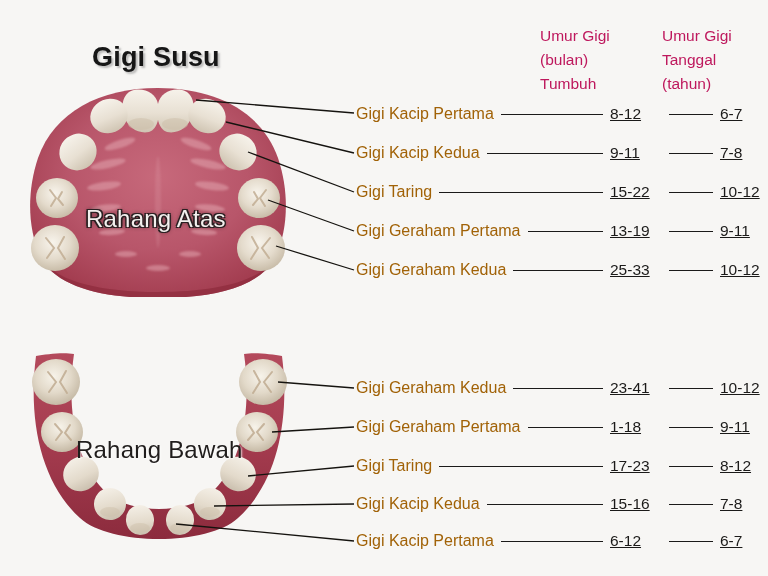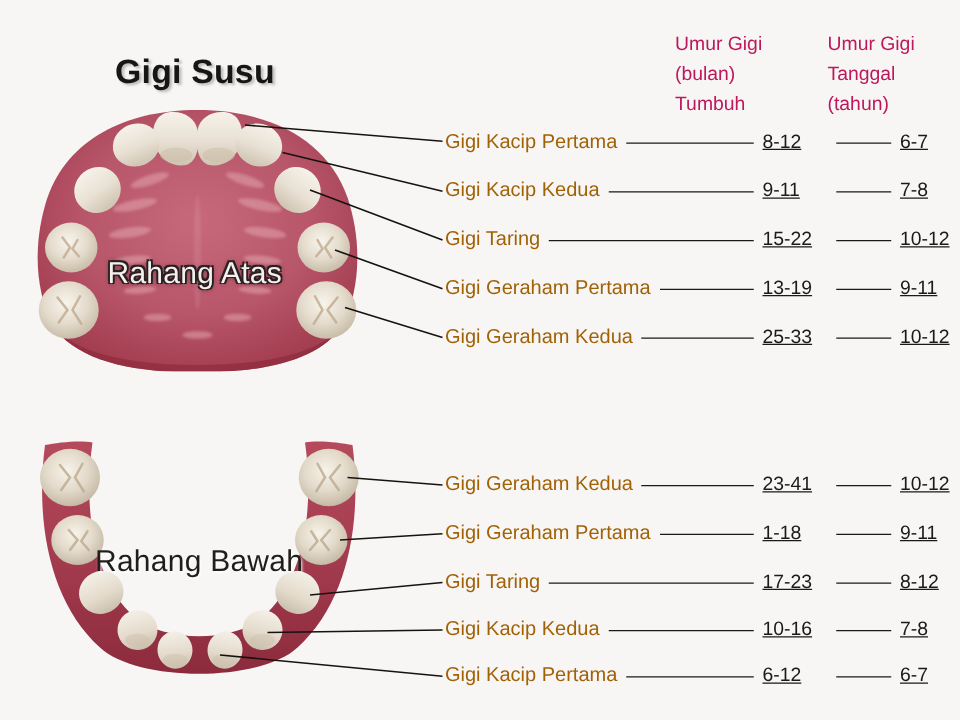--- a/index.html
+++ b/index.html
@@ -316,21 +316,21 @@
     <div class="row" style="top:437px;">
       <span class="name">Gigi Taring</span>
       <span class="rule r1"></span>
       <span class="val grow">17-23</span>
       <span class="rule r2"></span>
       <span class="val shed">8-12</span>
     </div>
     <div class="row" style="top:475px;">
       <span class="name">Gigi Kacip Kedua</span>
       <span class="rule r1"></span>
-      <span class="val grow">10-16</span>
+      <span class="val grow">15-16</span>
       <span class="rule r2"></span>
       <span class="val shed">7-8</span>
     </div>
     <div class="row" style="top:512px;">
       <span class="name">Gigi Kacip Pertama</span>
       <span class="rule r1"></span>
       <span class="val grow">6-12</span>
       <span class="rule r2"></span>
       <span class="val shed">6-7</span>
     </div>

